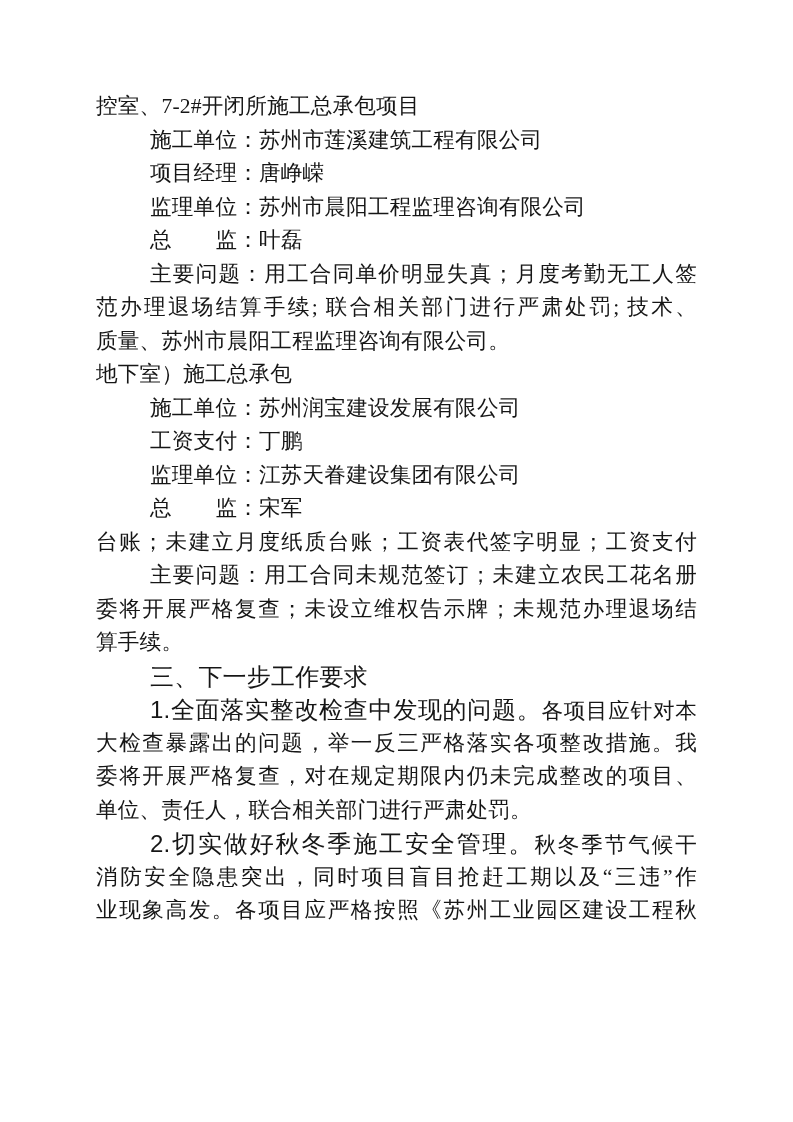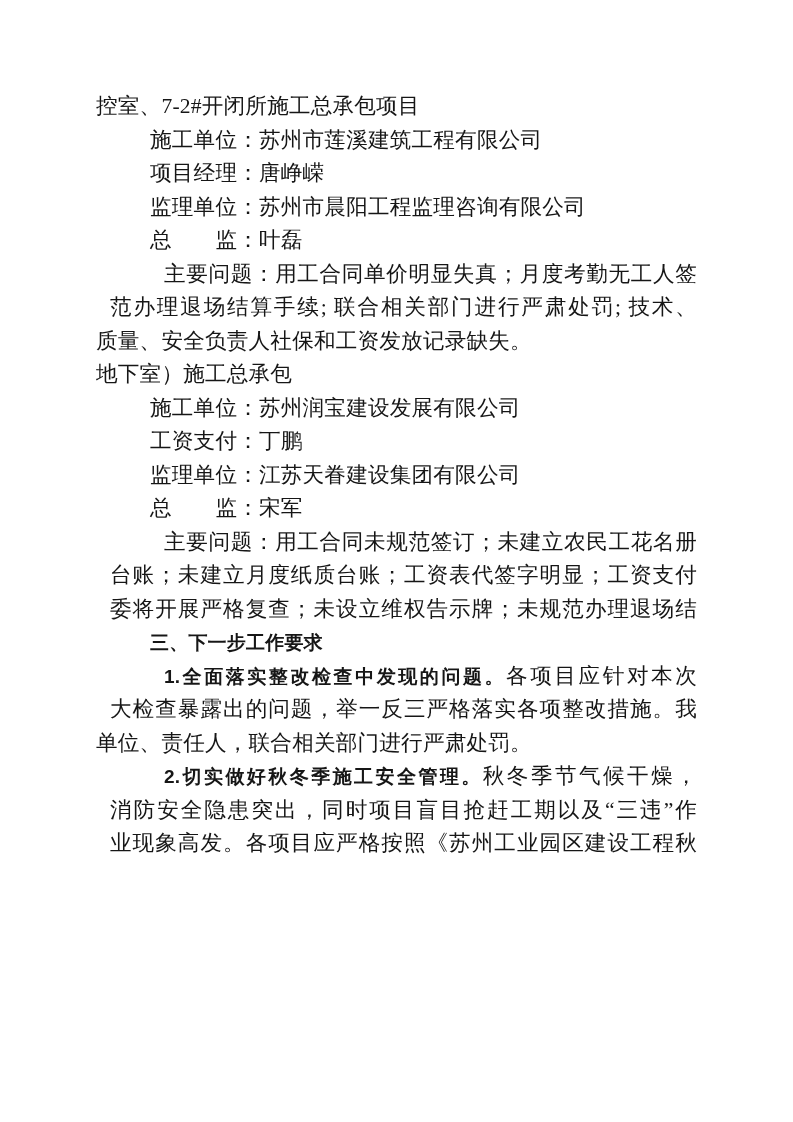--- a/index.html
+++ b/index.html
@@ -28,53 +28,54 @@
     letter-spacing: 0.2px;
     white-space: pre-wrap;
     overflow: hidden;
   }
   .line.indent {
     padding-left: 54px;
   }
   .line.fill {
     text-align: justify;
     text-align-last: justify;
-    margin-left: 14px;
   }
   .bold-seg {
-    font-weight: 700;
+    font-weight: 400;
     font-family: "Liberation Sans", "DejaVu Sans", sans-serif;
-    font-size: 19px;
+    font-size: 24px;
   }
   .text-seg {
     font-weight: 400;
   }
 </style>
 </head>
 <body>
 
 <div class="page" style="background: rgb(255, 255, 255);">
   <div class="doc-body" style="color: rgb(22, 22, 22);">
       <div class="line"><span class="text-seg">控室、7-2#开闭所施工总承包项目</span></div>
       <div class="line indent"><span class="text-seg">施工单位：苏州市莲溪建筑工程有限公司</span></div>
       <div class="line indent"><span class="text-seg">项目经理：唐峥嵘</span></div>
       <div class="line indent"><span class="text-seg">监理单位：苏州市晨阳工程监理咨询有限公司</span></div>
       <div class="line indent"><span class="text-seg">总　　监：叶磊</span></div>
       <div class="line indent fill"><span class="text-seg">主要问题：用工合同单价明显失真；月度考勤无工人签</span></div>
       <div class="line fill"><span class="text-seg">范办理退场结算手续; 联合相关部门进行严肃处罚; 技术、</span></div>
-      <div class="line"><span class="text-seg">质量、安全负责人社保和工资发放记录缺失。</span></div>
+      <div class="line"><span class="text-seg">质量、苏州市晨阳工程监理咨询有限公司。</span></div>
       <div class="line"><span class="text-seg">地下室）施工总承包</span></div>
       <div class="line indent"><span class="text-seg">施工单位：苏州润宝建设发展有限公司</span></div>
       <div class="line indent"><span class="text-seg">工资支付：丁鹏</span></div>
       <div class="line indent"><span class="text-seg">监理单位：江苏天眷建设集团有限公司</span></div>
       <div class="line indent"><span class="text-seg">总　　监：宋军</span></div>
+      <div class="line fill"><span class="text-seg">台账；未建立月度纸质台账；工资表代签字明显；工资支付</span></div>
       <div class="line indent fill"><span class="text-seg">主要问题：用工合同未规范签订；未建立农民工花名册</span></div>
-      <div class="line fill"><span class="text-seg">台账；未建立月度纸质台账；工资表代签字明显；工资支付</span></div>
       <div class="line fill"><span class="text-seg">委将开展严格复查；未设立维权告示牌；未规范办理退场结</span></div>
+      <div class="line"><span class="text-seg">算手续。</span></div>
       <div class="line indent"><span class="bold-seg">三、下一步工作要求</span></div>
       <div class="line indent fill"><span class="bold-seg">1.全面落实整改检查中发现的问题。</span><span class="text-seg">各项目应针对本次</span></div>
       <div class="line fill"><span class="text-seg">大检查暴露出的问题，举一反三严格落实各项整改措施。我</span></div>
+      <div class="line fill"><span class="text-seg">委将开展严格复查，对在规定期限内仍未完成整改的项目、</span></div>
       <div class="line"><span class="text-seg">单位、责任人，联合相关部门进行严肃处罚。</span></div>
       <div class="line indent fill"><span class="bold-seg">2.切实做好秋冬季施工安全管理。</span><span class="text-seg">秋冬季节气候干燥，</span></div>
       <div class="line fill"><span class="text-seg">消防安全隐患突出，同时项目盲目抢赶工期以及“三违”作</span></div>
       <div class="line fill"><span class="text-seg">业现象高发。各项目应严格按照《苏州工业园区建设工程秋</span></div>
     </div>
 </div>
 
 </body></html>

